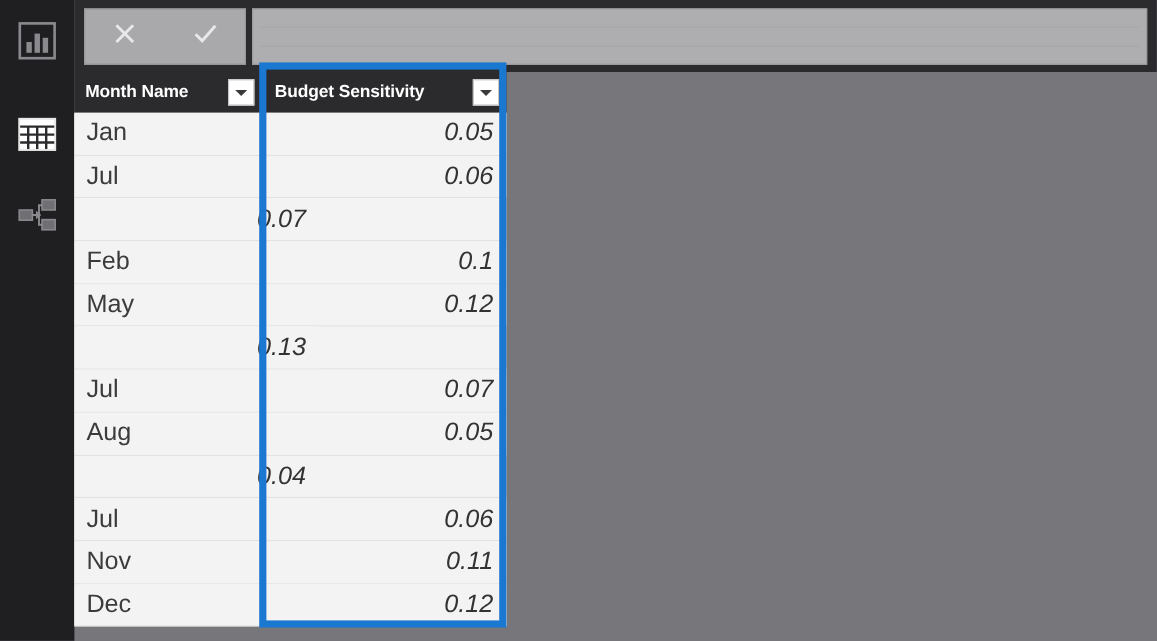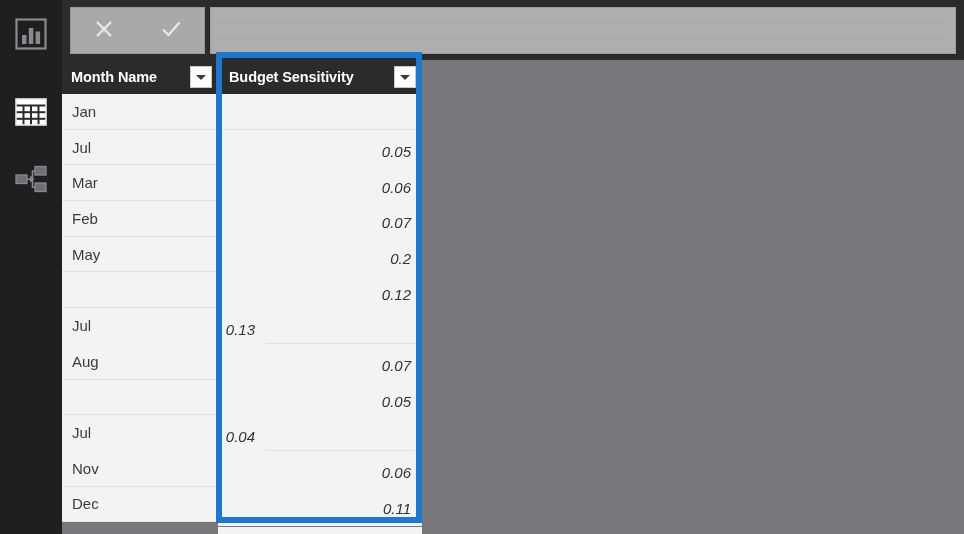--- a/index.html
+++ b/index.html
@@ -150,37 +150,36 @@
     display: flex;
     height: 35.7px;
     border-bottom: 1px solid #e2e2e2;
     box-sizing: border-box;
   }
   .cell {
     display: flex;
     align-items: center;
     height: 100%;
     box-sizing: border-box;
-    font-size: 15px;
+    font-size: 21px;
     color: #3b3b3b;
   }
   .cell.month {
     width: 156px;
     padding-left: 10px;
     background: #f3f3f3;
     border-right: 1px solid #e6e6e6;
   }
   .cell.budget {
     width: 204px;
     padding-right: 11px;
     justify-content: flex-end;
     font-style: italic;
     background: #f3f3f3;
     color: #333333;
-    margin-top: 40px;
   }
 
   
   #column-selection {
     position: absolute;
     left: 216px;
     top: 52px;
     width: 206px;
     height: 471px;
     border: 6px solid #1b78d0;
@@ -282,26 +281,25 @@
     <div id="body-rows">
       <div class="data-row">
         <div class="cell month">Jan</div>
         <div class="cell budget">0.05</div>
       </div>
       <div class="data-row">
         <div class="cell month">Jul</div>
         <div class="cell budget">0.06</div>
       </div>
       <div class="data-row">
-        <div class="cell month">Mar</div>
         <div class="cell budget">0.07</div>
       </div>
       <div class="data-row">
         <div class="cell month">Feb</div>
-        <div class="cell budget">0.2</div>
+        <div class="cell budget">0.1</div>
       </div>
       <div class="data-row">
         <div class="cell month">May</div>
         <div class="cell budget">0.12</div>
       </div>
       <div class="data-row">
         <div class="cell budget">0.13</div>
       </div>
       <div class="data-row">
         <div class="cell month">Jul</div>

